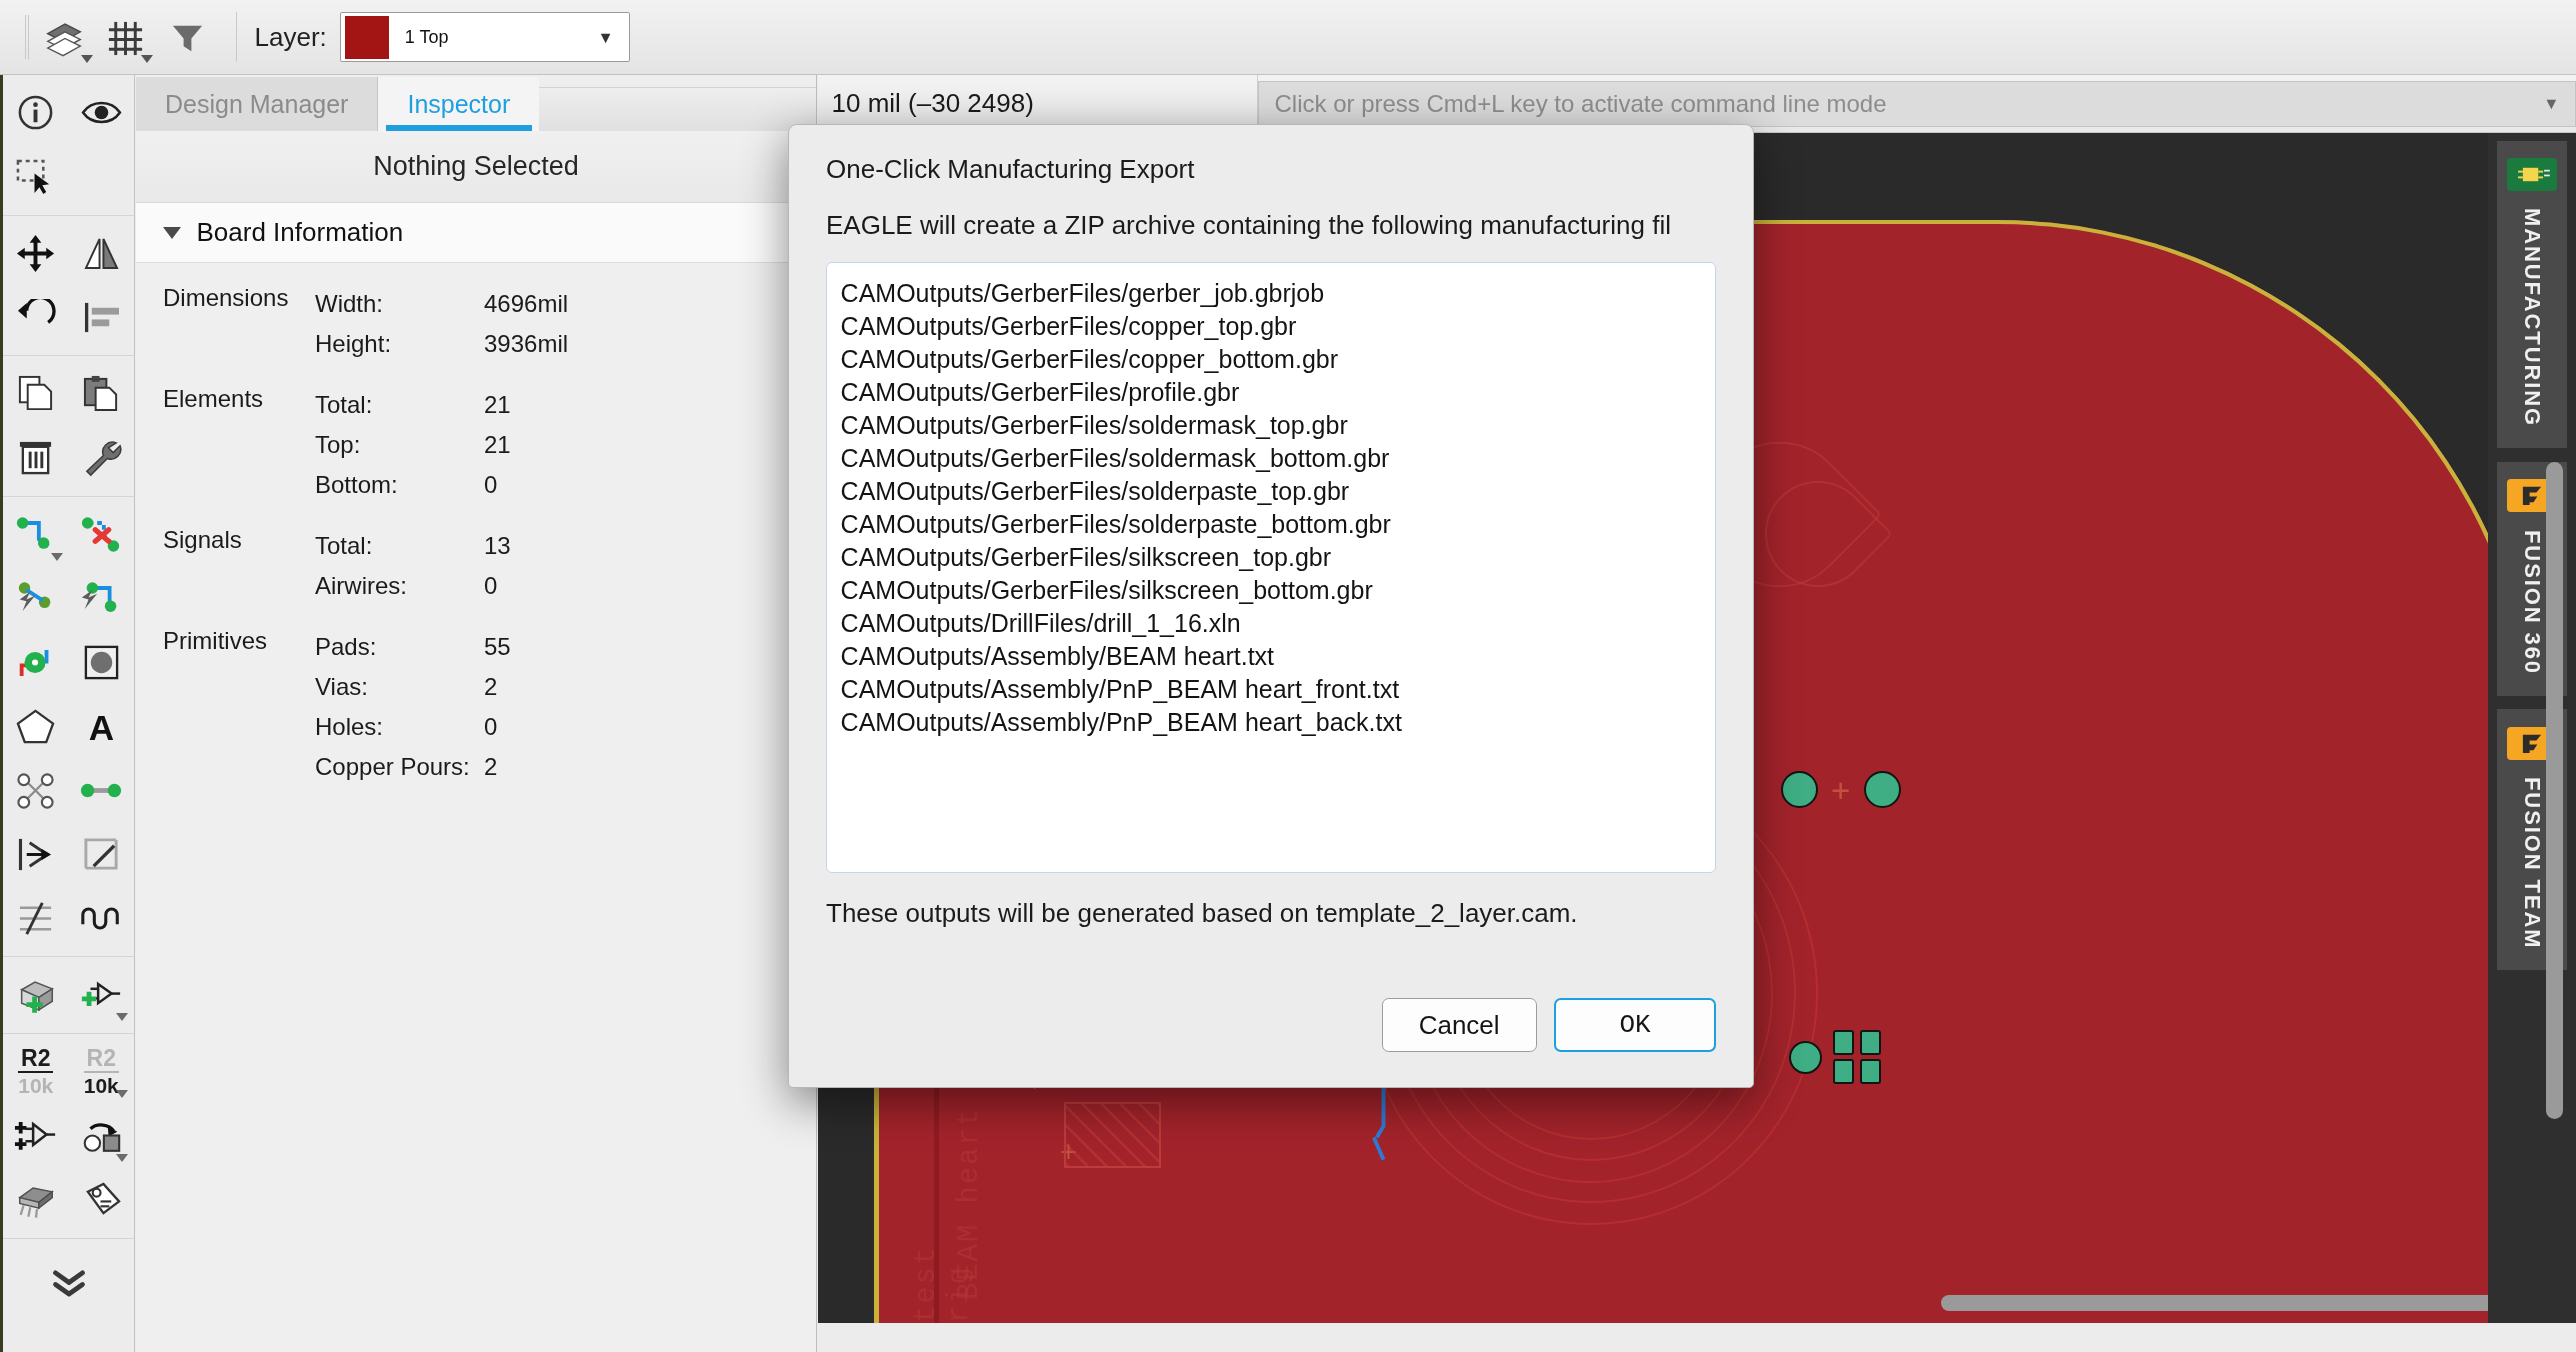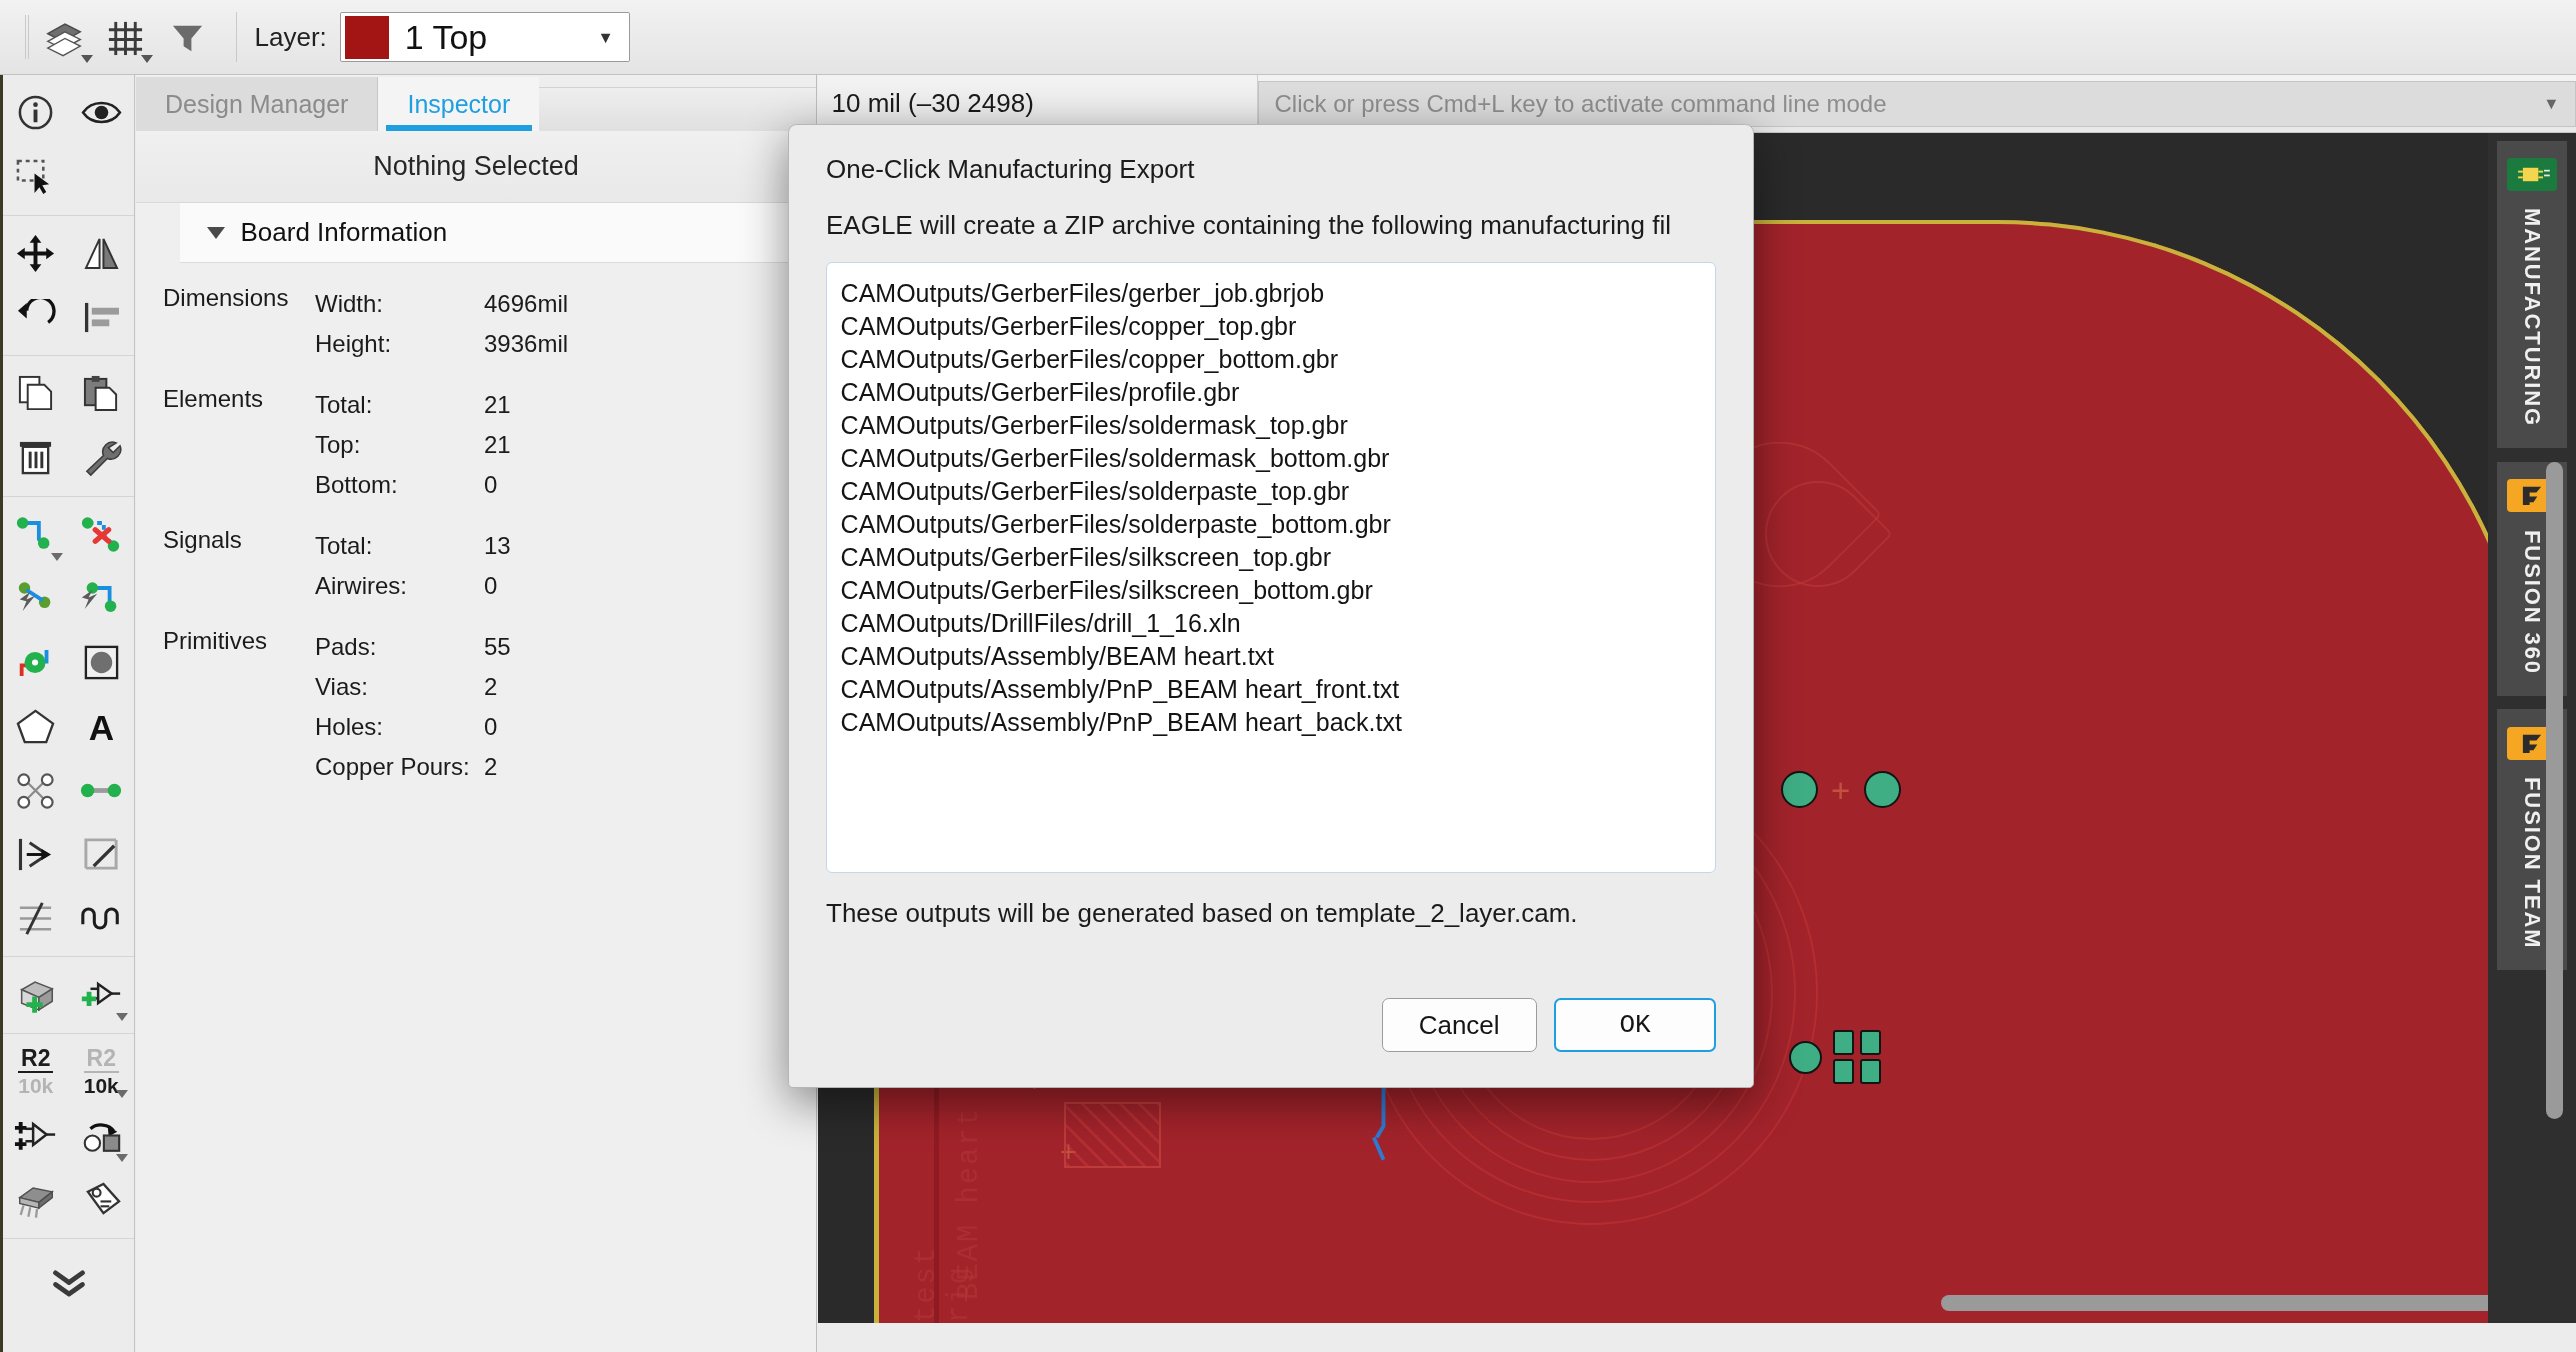--- a/index.html
+++ b/index.html
@@ -22,21 +22,21 @@
     border-left: 1.9px solid #c9c9c9; border-right: 1.9px solid #c9c9c9; }
   .tb-ico { width: 62px; height: 60px; display: flex; align-items: center;
     justify-content: center; position: relative; }
   .tb-sep { width: 1px; height: 50px; background: #c9c9c9; margin: 0 17.4px; }
   .tb-label { font-size: 26px; color: #222; margin-right: 13.5px; }
   #layer-select {
     width: 290px; height: 50px; background: #fff; border: 1px solid #9a9a9a;
     border-radius: 1.9px; display: flex; align-items: center; position: relative;
   }
   #layer-swatch { width: 44px; height: 43px; background: #a31515; margin-left: 3.9px; }
-  #layer-name { font-size: 34px; color: #111; margin-left: 15.5px; }
+  #layer-name { font-size: 18px; color: #111; margin-left: 15.5px; }
   #layer-caret { position: absolute; right: 15.5px; font-size: 16.4px; color: #333; }
 
   
   #tools {
     position: absolute; left: 0; top: 75px; width: 135px; height: 1277px;
     background: #ececec; border-right: 1px solid #c2c2c2;
     border-left: 3.9px solid #3b3a22;
   }
   .tgroup { border-bottom: 1px solid #d5d5d5; padding: 5.8px 0; }
   .trow { display: flex; }
@@ -67,21 +67,21 @@
   .tab.inactive { color: #8b8b8b; background: #dcdcdc; border-right: 1px solid #c6c6c6; }
   .tab.active { color: #1e9fe0; background: #f4f4f4; }
   .tab.active::after { content: ""; position: absolute; left: 7.7px; right: 7.7px;
     bottom: 0; height: 5.8px; background: #1e9fe0; }
   #tabs-filler { flex: 1; height: 44px; align-self: flex-end;
     background: linear-gradient(#eeeeee, #e0e0e0); border-top: 1px solid #d3d3d3; }
   #nothing-selected { height: 72px; display: flex; align-items: center;
     justify-content: center; font-size: 27px; color: #262626;
     background: linear-gradient(#f0f0f0, #e9e9e9); border-bottom: 1px solid #d9d9d9; }
   #board-info-header { height: 60px; display: flex; align-items: center;
-    padding-left: 27px; background: #fafafa; border-bottom: 1px solid #dcdcdc; margin-left: 44px; }
+    padding-left: 27px; background: #fafafa; border-bottom: 1px solid #dcdcdc; }
   #disclosure { width: 0; height: 0; border-left: 9.7px solid transparent;
     border-right: 9.7px solid transparent; border-top: 12.6px solid #4a4a4a;
     margin-right: 15.5px; }
   #board-info-title { font-size: 26px; color: #111; }
   #info-body { padding: 21px 0 0 0; font-size: 24px; color: #1b1b1b; }
   .info-group { margin-bottom: 21px; position: relative; }
   .info-group .gname { position: absolute; left: 27px; top: 0; font-size: 24px; }
   .info-rows { margin-left: 179px; }
   .info-row { display: flex; height: 40px; align-items: center; }
   .info-key { width: 169px; font-size: 24px; }

